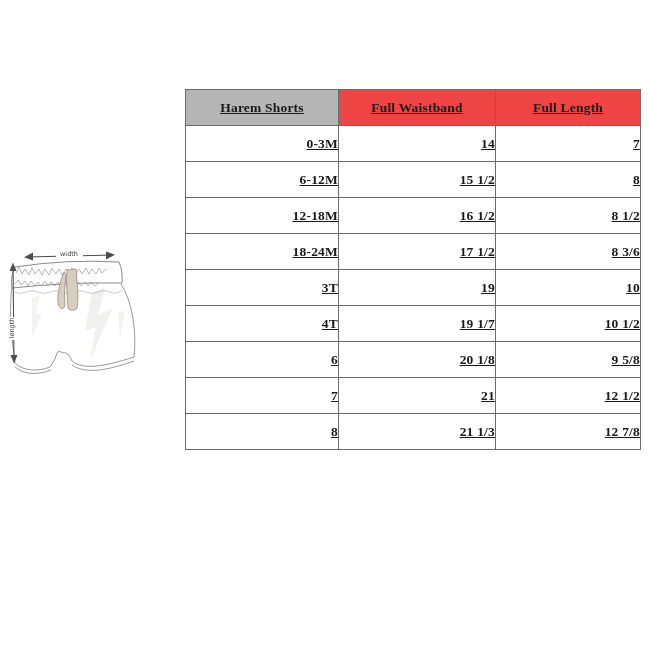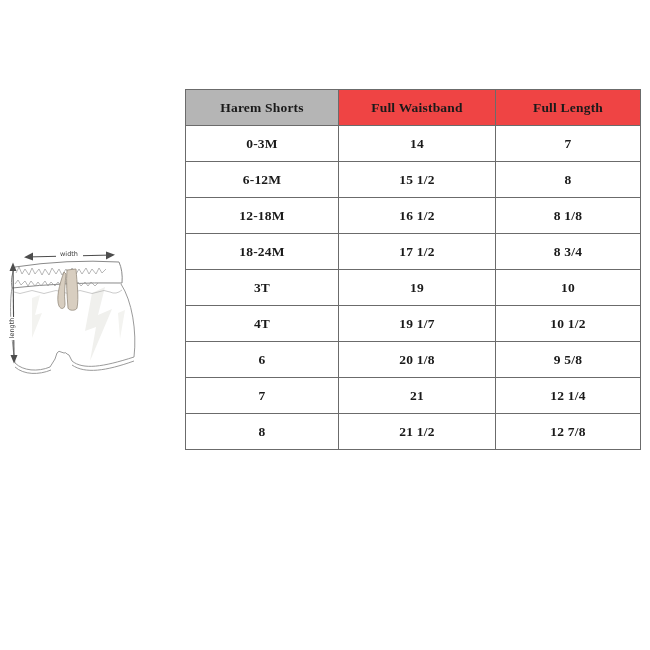--- a/index.html
+++ b/index.html
@@ -8,25 +8,25 @@
     font-family:"Liberation Serif", serif;
   }
   .sketch{position:absolute;left:2px;top:243px;width:143px;height:150px;}
   table.sizechart{
     position:absolute;left:185px;top:89px;width:455px;
     border-collapse:collapse;table-layout:fixed;
     font-family:"Liberation Serif", serif;
   }
   table.sizechart th, table.sizechart td{
     border:1px solid #6b6b6b;text-align:center;vertical-align:middle;
-    padding:0;color:#1a1a1a;font-size:13.5px;font-weight:700;letter-spacing:.2px;
+    padding:0;color:#1a1a1a;font-size:13.5px;font-weight:700;letter-spacing:.2px;text-decoration:underline;
   }
   table.sizechart th{height:35px;background:#ef4444;}
   table.sizechart th.th-main{background:#b5b5b5;}
-  table.sizechart td{height:35px;background:#ffffff;}
+  table.sizechart td{height:35px;background:#ffffff;text-align:right;}
   col.c1{width:153px}col.c2{width:157px}col.c3{width:145px}
   .dim-label{font-family:"DejaVu Sans", sans-serif;font-size:6.5px;fill:#3c3c3c;}
 </style>
 </head>
 <body>
 
 <svg class="sketch" viewBox="0 0 143 150" aria-hidden="true">
 
   <g>
     <polygon points="90,50 103,44 96,72 110,66 88,118 94,84 83,88" fill="#f0f0ed"></polygon>
@@ -103,46 +103,46 @@
         <td>7</td>
       </tr>
       <tr>
         <td>6-12M</td>
         <td>15 1/2</td>
         <td>8</td>
       </tr>
       <tr>
         <td>12-18M</td>
         <td>16 1/2</td>
-        <td>8 1/8</td>
+        <td>8 1/2</td>
       </tr>
       <tr>
         <td>18-24M</td>
         <td>17 1/2</td>
-        <td>8 3/4</td>
+        <td>8 3/6</td>
       </tr>
       <tr>
         <td>3T</td>
         <td>19</td>
         <td>10</td>
       </tr>
       <tr>
         <td>4T</td>
         <td>19 1/7</td>
         <td>10 1/2</td>
       </tr>
       <tr>
         <td>6</td>
         <td>20 1/8</td>
         <td>9 5/8</td>
       </tr>
       <tr>
         <td>7</td>
         <td>21</td>
-        <td>12 1/4</td>
+        <td>12 1/2</td>
       </tr>
       <tr>
         <td>8</td>
-        <td>21 1/2</td>
+        <td>21 1/3</td>
         <td>12 7/8</td>
       </tr>
     </tbody>
 </table>
 
 </body></html>

